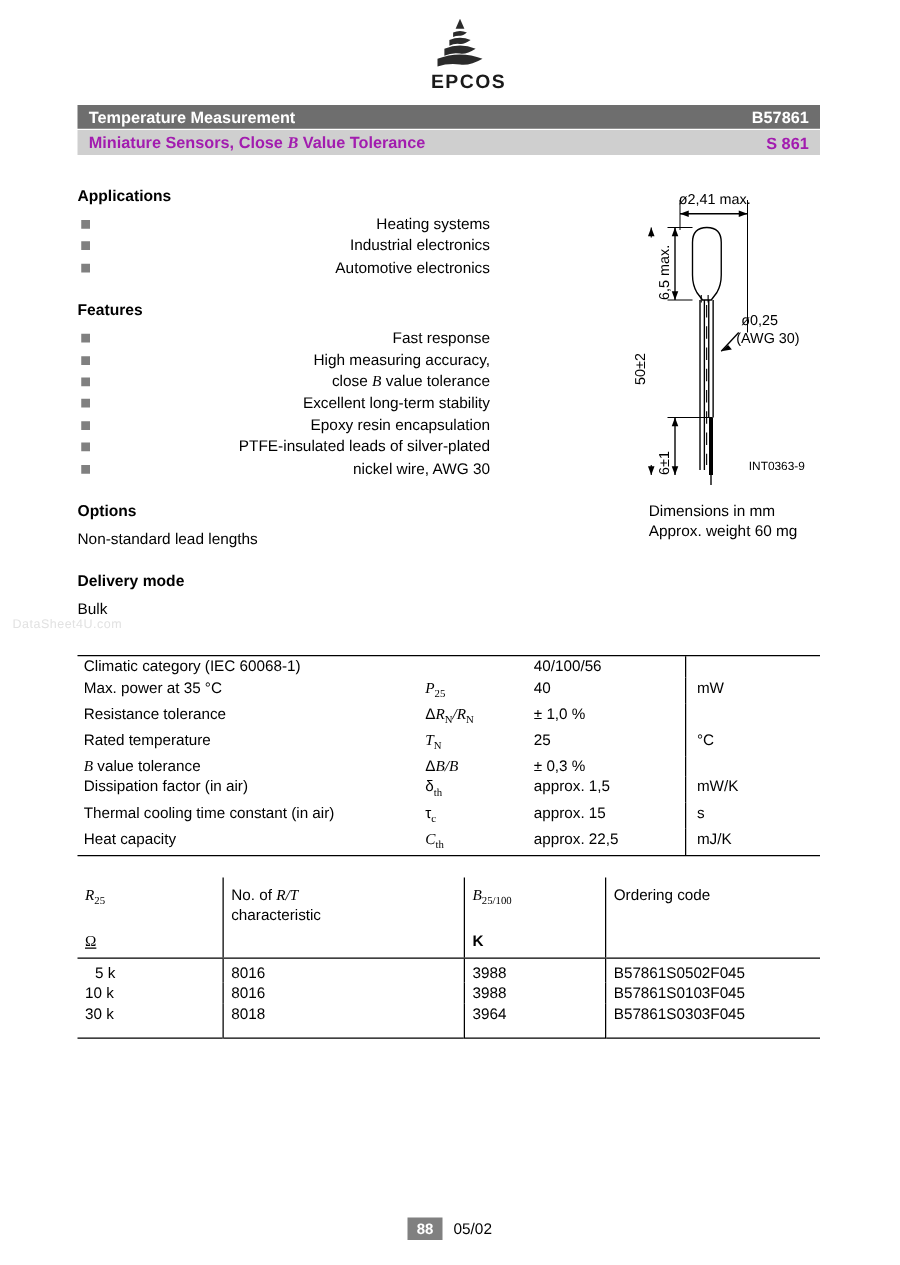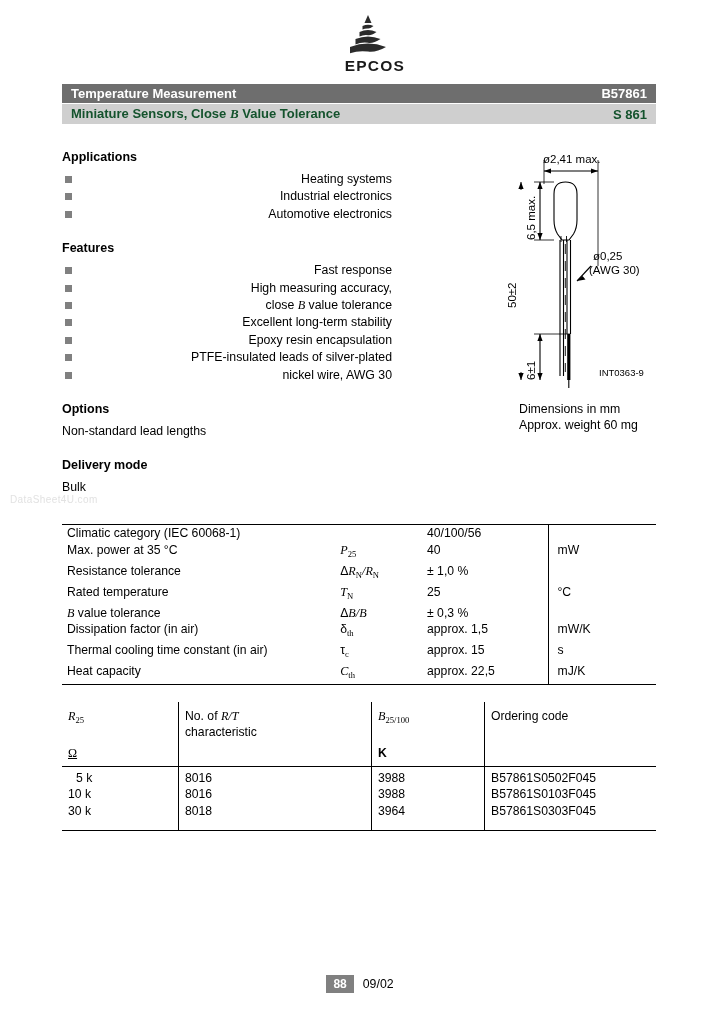--- a/index.html
+++ b/index.html
@@ -40,21 +40,21 @@
     box-sizing: border-box;
     display: flex; align-items: center; justify-content: space-between;
     padding: 0 9px;
   }
   .bar-dark {
     top: 84px; height: 19px;
     background: #6e6e6e; color: #ffffff;
   }
   .bar-light {
     top: 104px; height: 20px;
-    background: #cfcfcf; color: #14532d;
+    background: #cfcfcf; color: #a21caf;
   }
   .bar-title { font-size: 13px; font-weight: bold; white-space: nowrap; }
   .bar-code  { font-size: 13px; font-weight: bold; white-space: nowrap; }
   .bar-light .bar-title i { font-family: "Liberation Serif", serif; font-style: italic; }
 
   
   .col-left { position: absolute; left: 62px; top: 150px; width: 330px; }
   h2.sec {
     font-size: 12.5px; font-weight: bold;
     margin: 0 0 7px 0;
@@ -339,17 +339,17 @@
           <td class="o3">3964</td>
           <td class="o4">B57861S0303F045</td>
         </tr>
       </tbody>
     </table>
   </div>
 
   <div class="footer">
     <span class="foot-inner">
       <span class="pagebox">88</span>
-      <span class="footdate">09/02</span>
+      <span class="footdate">05/02</span>
     </span>
   </div>
 
 </div>
 
 </body></html>

